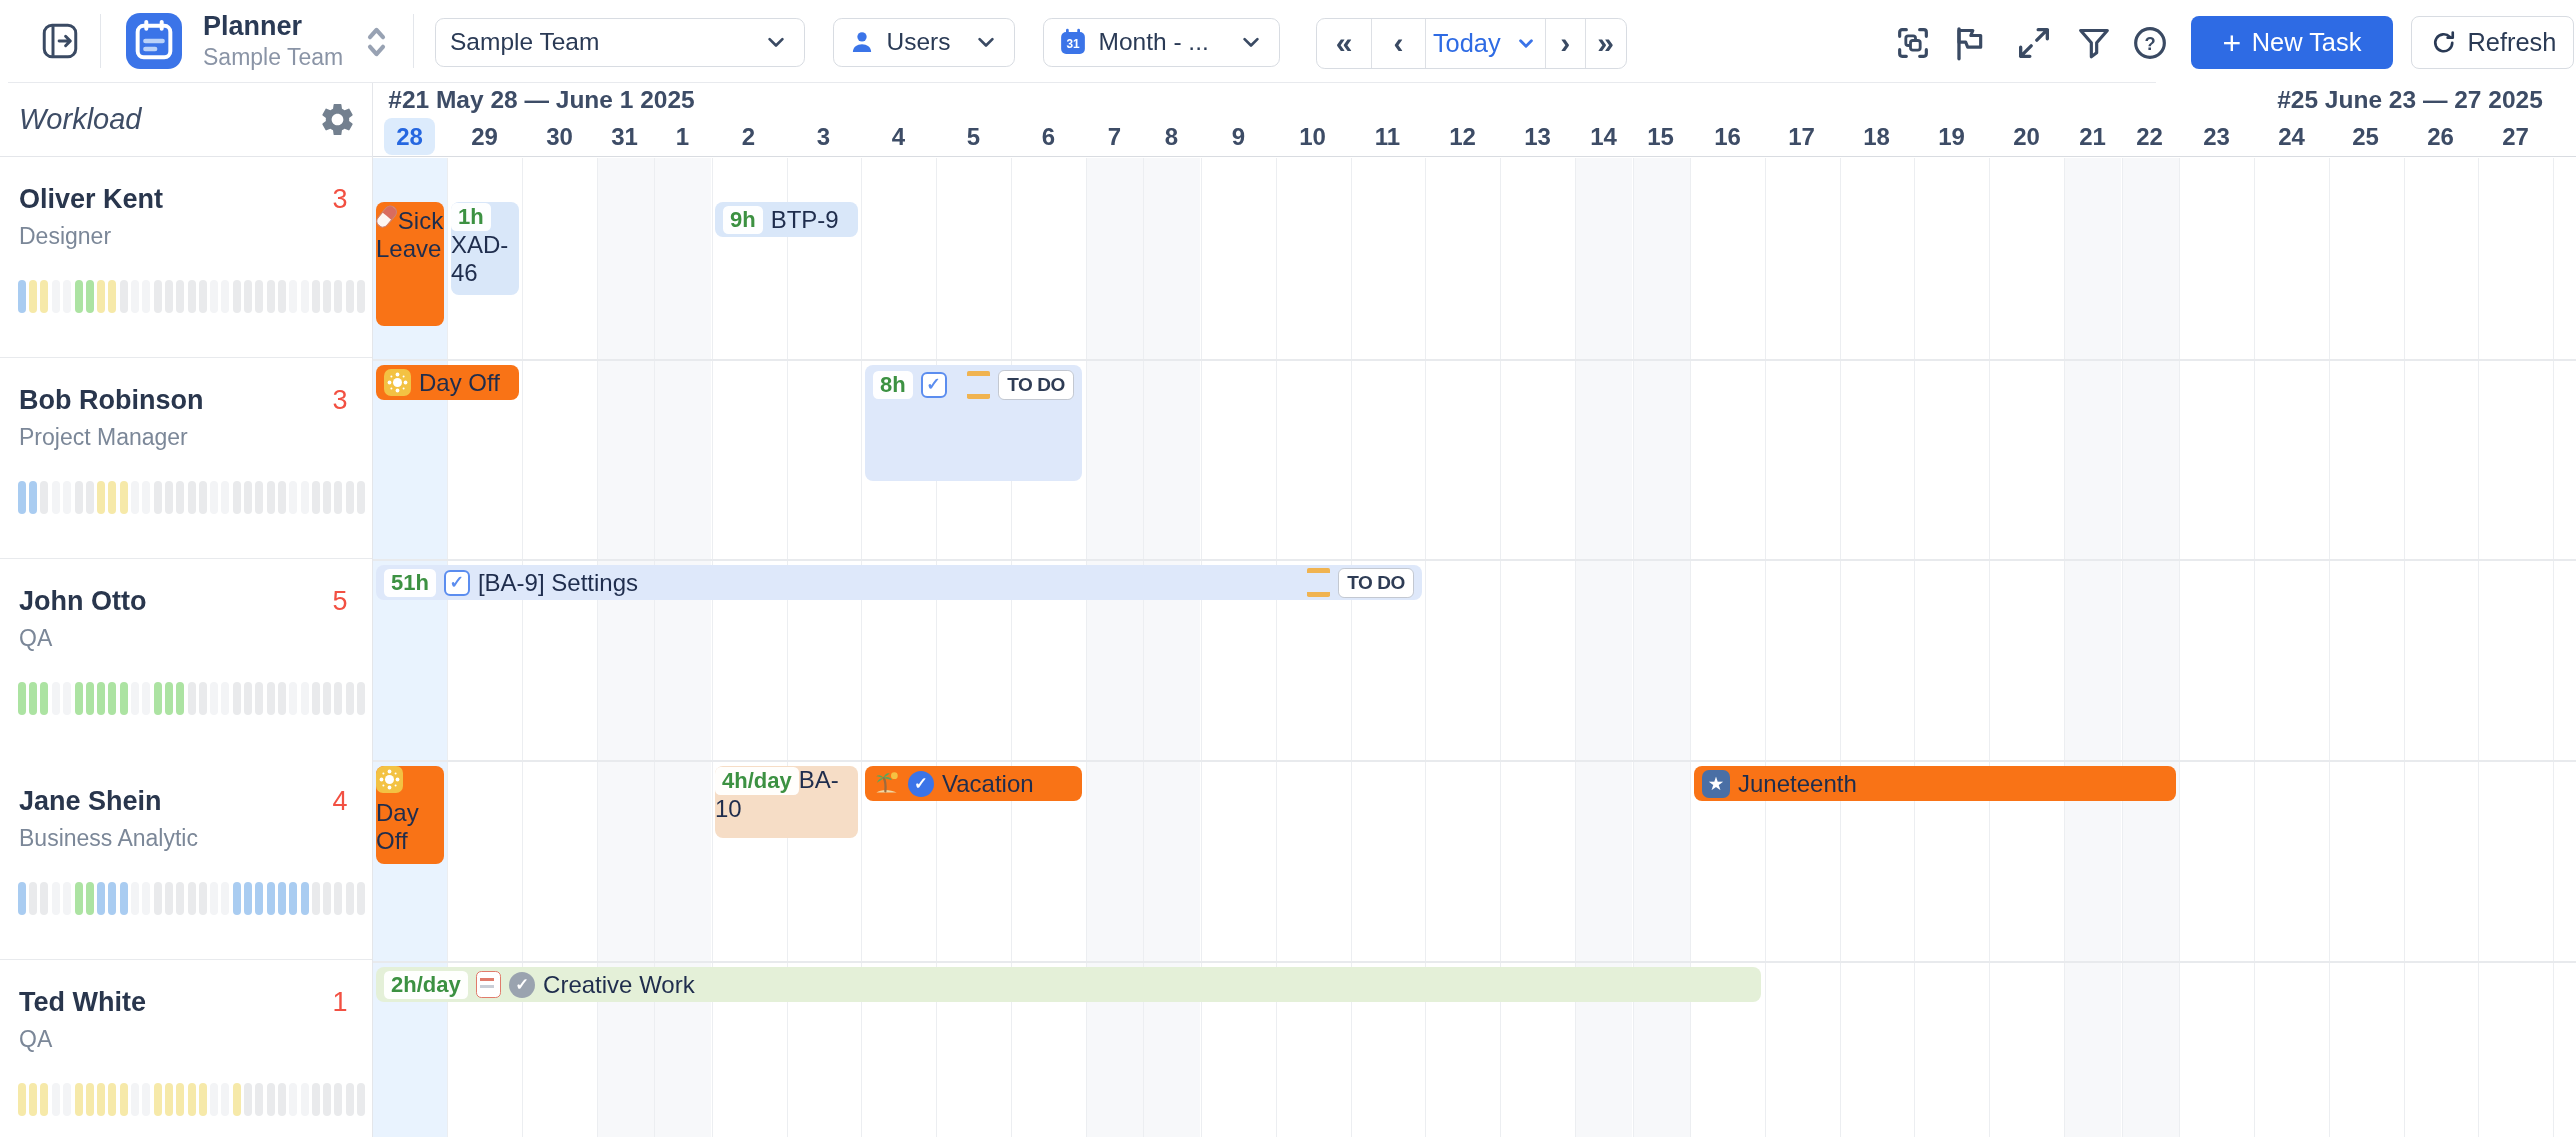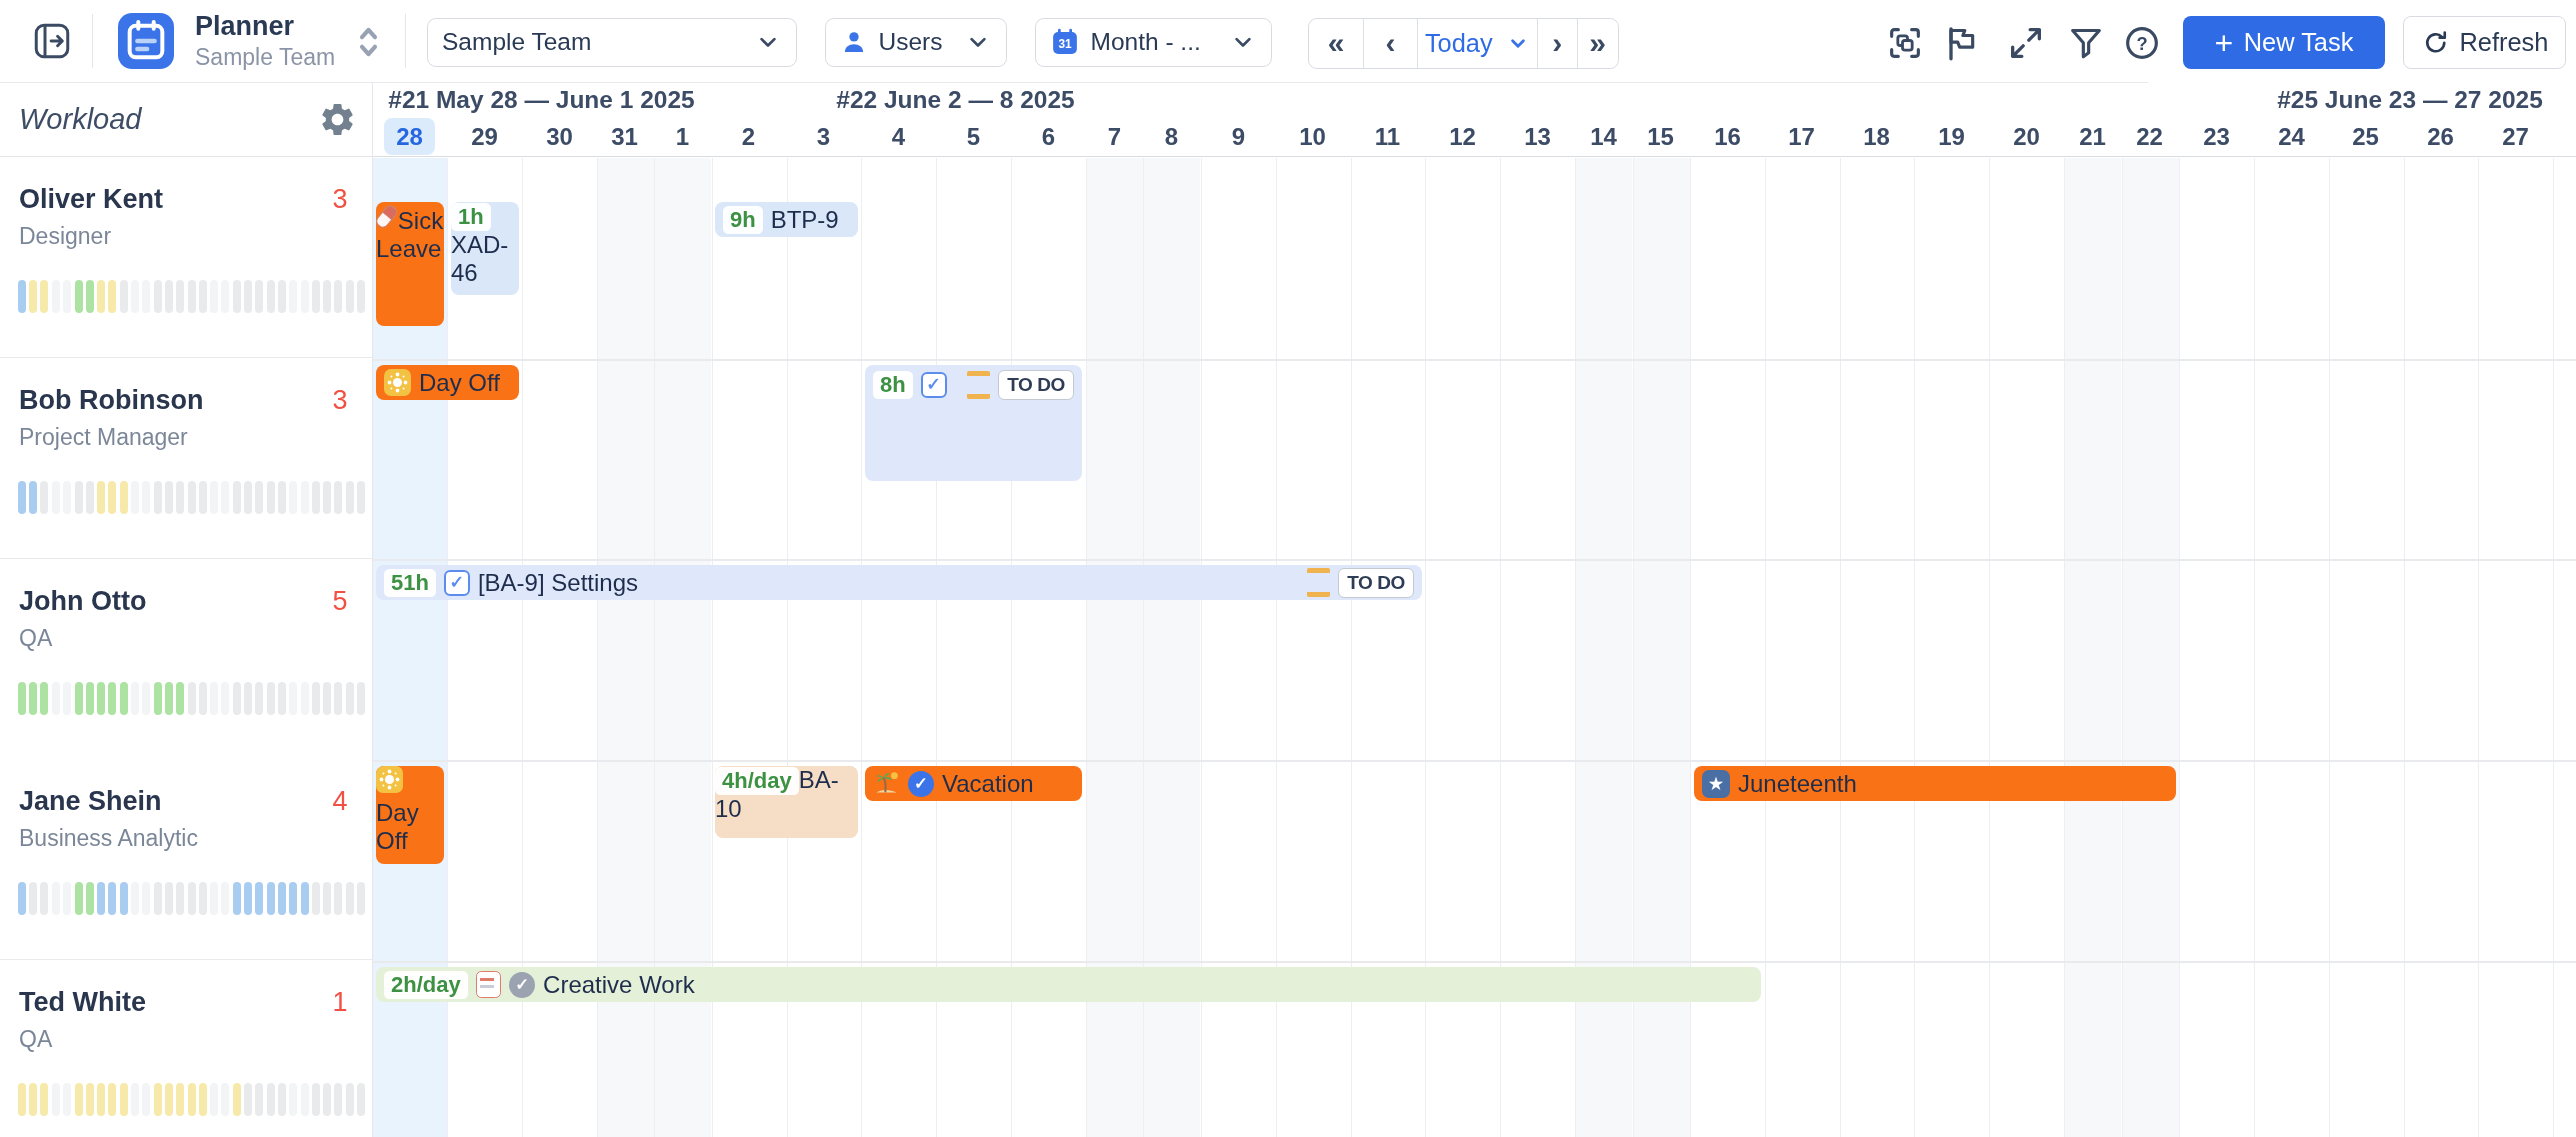--- a/index.html
+++ b/index.html
@@ -2,21 +2,21 @@
 <html style="font-size:14px"><head>
 <meta charset="utf-8">
 <style>
   html,body{margin:0;padding:0;}
   body{
     width:2576px;height:1137px;overflow:hidden;position:relative;
     background:#ffffff;font-family:"Liberation Sans",sans-serif;color:#2A3A55;
     -webkit-font-smoothing:antialiased;
   }
   
-  .toolbar{position:absolute;top:0;left:0;width:2148px;height:82px;background:#fff;border-bottom:1.8px solid #E8EAEE;z-index:50;}
+  .toolbar{position:absolute;top:0;left:8px;width:2148px;height:82px;background:#fff;border-bottom:1.8px solid #E8EAEE;z-index:50;}
   .tb-divider{position:absolute;top:14px;width:0.9px;height:54px;background:#E3E6EB;}
   .icon-btn{display:flex;align-items:center;justify-content:center;cursor:pointer;}
   .app-badge{position:absolute;left:118px;top:13px;width:56px;height:56px;}
   .app-title{position:absolute;left:195px;top:10.5px;line-height:1.15;}
   .app-title .t1{font-size:27px;font-weight:700;color:#2A3A55;}
   .app-title .t2{font-size:23px;color:#8A94A6;margin-top:2.6px;}
   .sorter{position:absolute;left:349px;top:21px;width:39px;height:42px;}
   .dd{position:absolute;top:17.5px;height:49px;border:1.8px solid #D8DCE2;border-radius:8.8px;background:#fff;
       display:flex;align-items:center;padding:0 14px;box-sizing:border-box;font-size:24.5px;color:#2A3A55;cursor:pointer;}
   .dd .lbl{white-space:nowrap;overflow:hidden;}
@@ -224,21 +224,20 @@
     <svg width="30" height="30" viewBox="0 0 24 24">
       <path d="M18.6 11.8a6.8 6.8 0 11-1.9-4.7" fill="none" stroke="#2A3A55" stroke-width="2.1" stroke-linecap="round"></path>
       <path d="M19 3.6v4.1h-4.1" fill="none" stroke="#2A3A55" stroke-width="2.1" stroke-linecap="round" stroke-linejoin="round"></path>
     </svg>
     <span>Refresh</span>
   </div>
 </div>
 
 <div class="cal-head" id="cal-head">
     <div class="week-label" style="left: 0px; width: 339px;">#21 May 28 — June 1 2025</div>
-    <div class="week-label" style="left: 339px; width: 489px;">#22 June 2 — 8 2025</div>
     <div class="week-label" style="left: 1851px; width: 374px;">#25 June 23 — 27 2025</div>
     <div class="day-num" style="left: 0px; width: 75px;">
       <span class="today-pill">28</span>
     </div>
     <div class="day-num" style="left: 75px; width: 75px;">29</div>
     <div class="day-num" style="left: 150px; width: 75px;">30</div>
     <div class="day-num" style="left: 224px; width: 57px;">31</div>
     <div class="day-num" style="left: 282px; width: 57px;">1</div>
     <div class="day-num" style="left: 339px; width: 75px;">2</div>
     <div class="day-num" style="left: 414px; width: 75px;">3</div>

